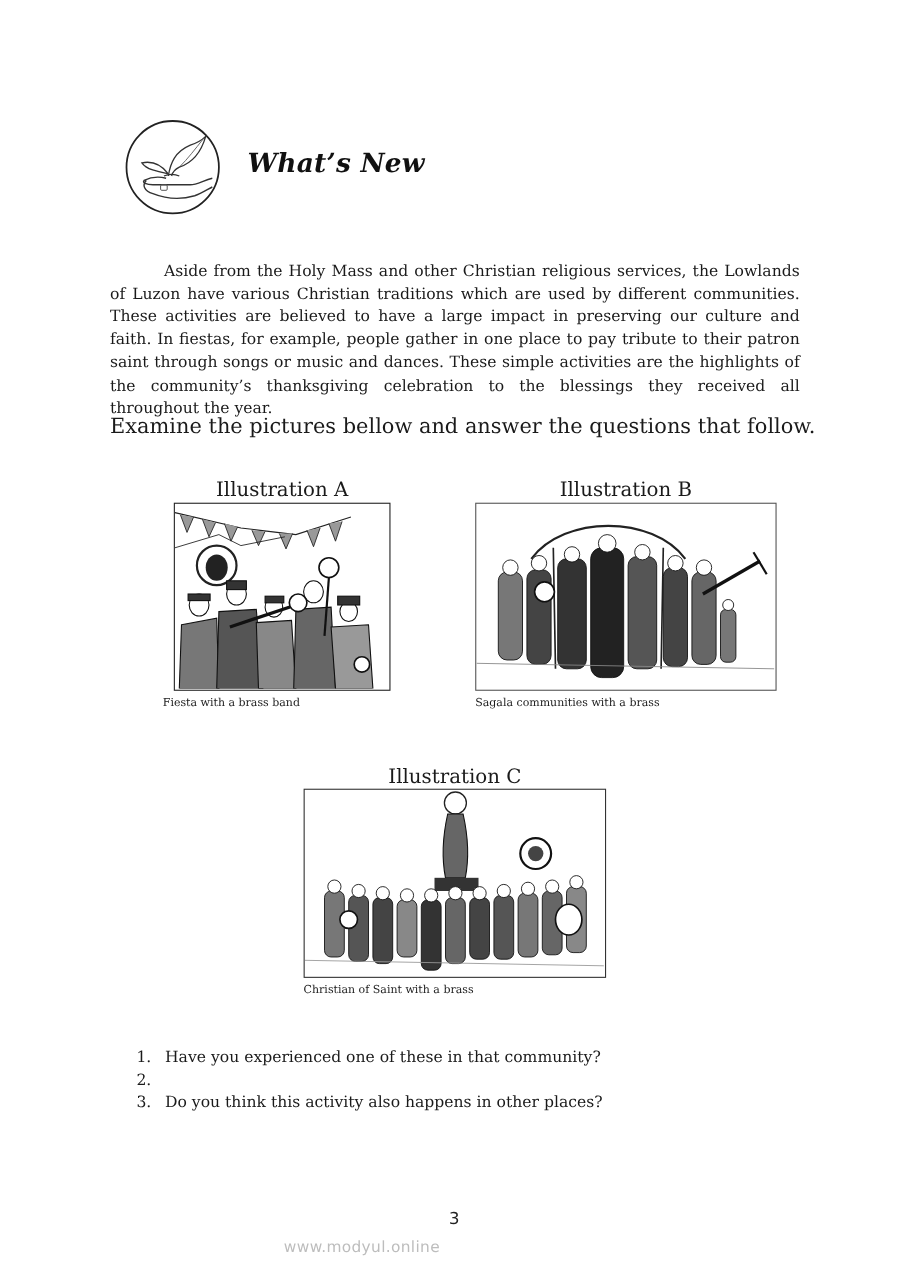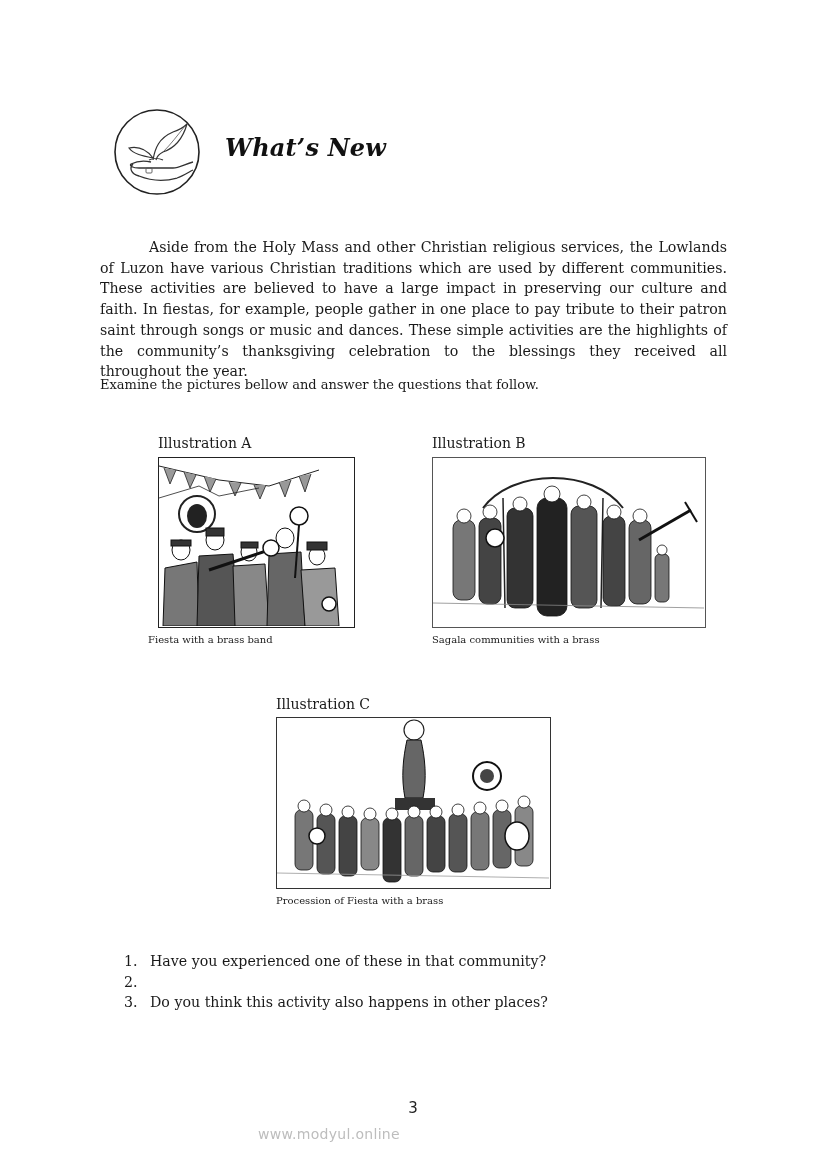--- a/index.html
+++ b/index.html
@@ -5,22 +5,22 @@
   html, body { margin: 0; padding: 0; background: #ffffff; }
   body { width: 826px; height: 1169px; position: relative; overflow: hidden;
          font-family: "DejaVu Serif", "Liberation Serif", serif; color: #1a1a1a; }
   .abs { position: absolute; }
   .header-icon { left: 113px; top: 108px; width: 88px; height: 88px; }
   .section-title { left: 225px; top: 133px; font-family: "DejaVu Serif", serif; font-weight: bold;
                    font-style: italic; font-size: 24px; color: #111; letter-spacing: 0.2px; }
   .para { left: 100px; top: 211px; width: 627px; font-size: 14.2px; line-height: 20.7px;
           text-align: justify; text-align-last: left; margin-top: 26px; }
   .para .indent { display: inline-block; width: 49px; }
-  .instruction { left: 100px; top: 377px; font-size: 13px; }
-  .ill-label { font-size: 14px; }
+  .instruction { left: 100px; top: 377px; font-size: 19px; }
+  .ill-label { font-size: 18px; text-align: center; }
   .ill-caption { font-size: 10px; text-align: left; }
   .frame { border: 1.5px solid #222; background: #fff; overflow: hidden; box-sizing: border-box; }
   .questions { left: 124px; top: 951px; font-size: 14.2px; line-height: 20.5px; margin: 0; padding: 0; list-style: none; }
   .questions li { display: flex; }
   .questions .num { width: 26px; }
   .page-num { left: 0; width: 826px; top: 1099px; text-align: center; font-family: "DejaVu Sans", sans-serif; font-size: 15px; color: #222; }
   .watermark { left: 0; width: 658px; top: 1126px; text-align: center; font-family: "DejaVu Sans", sans-serif; font-size: 14px; color: #bdbdbd; letter-spacing: 0.3px; }
   svg { display: block; }
 </style>
 </head>
@@ -141,21 +141,21 @@
       <rect x="216" y="92" width="18" height="58" rx="6" fill="#666"></rect>
         <circle cx="225" cy="88" r="6" fill="#fff"></circle>
       <rect x="238" y="88" width="18" height="60" rx="6" fill="#888"></rect>
         <circle cx="247" cy="84" r="6" fill="#fff"></circle>
     </g>
     <ellipse cx="240" cy="118" rx="12" ry="14" fill="#fff" stroke="#111" stroke-width="1.5"></ellipse>
     <circle cx="40" cy="118" r="8" fill="#fff" stroke="#111" stroke-width="1.5"></circle>
     <path d="M0 155 L272 160" stroke="#999" stroke-width="0.8"></path>
   </svg>
 </div>
-<div class="abs ill-caption" style="left:276px; top:895px; width:275px;">Procession of Fiesta with a brass</div>
+<div class="abs ill-caption" style="left:276px; top:895px; width:275px;">Christian of Saint with a brass</div>
 
 <ol class="abs questions">
   <li>
       <span class="num">1.</span>
       <span>Have you experienced one of these in that community?</span>
     </li>
   <li>
       <span class="num">2.</span>
     </li>
   <li>

